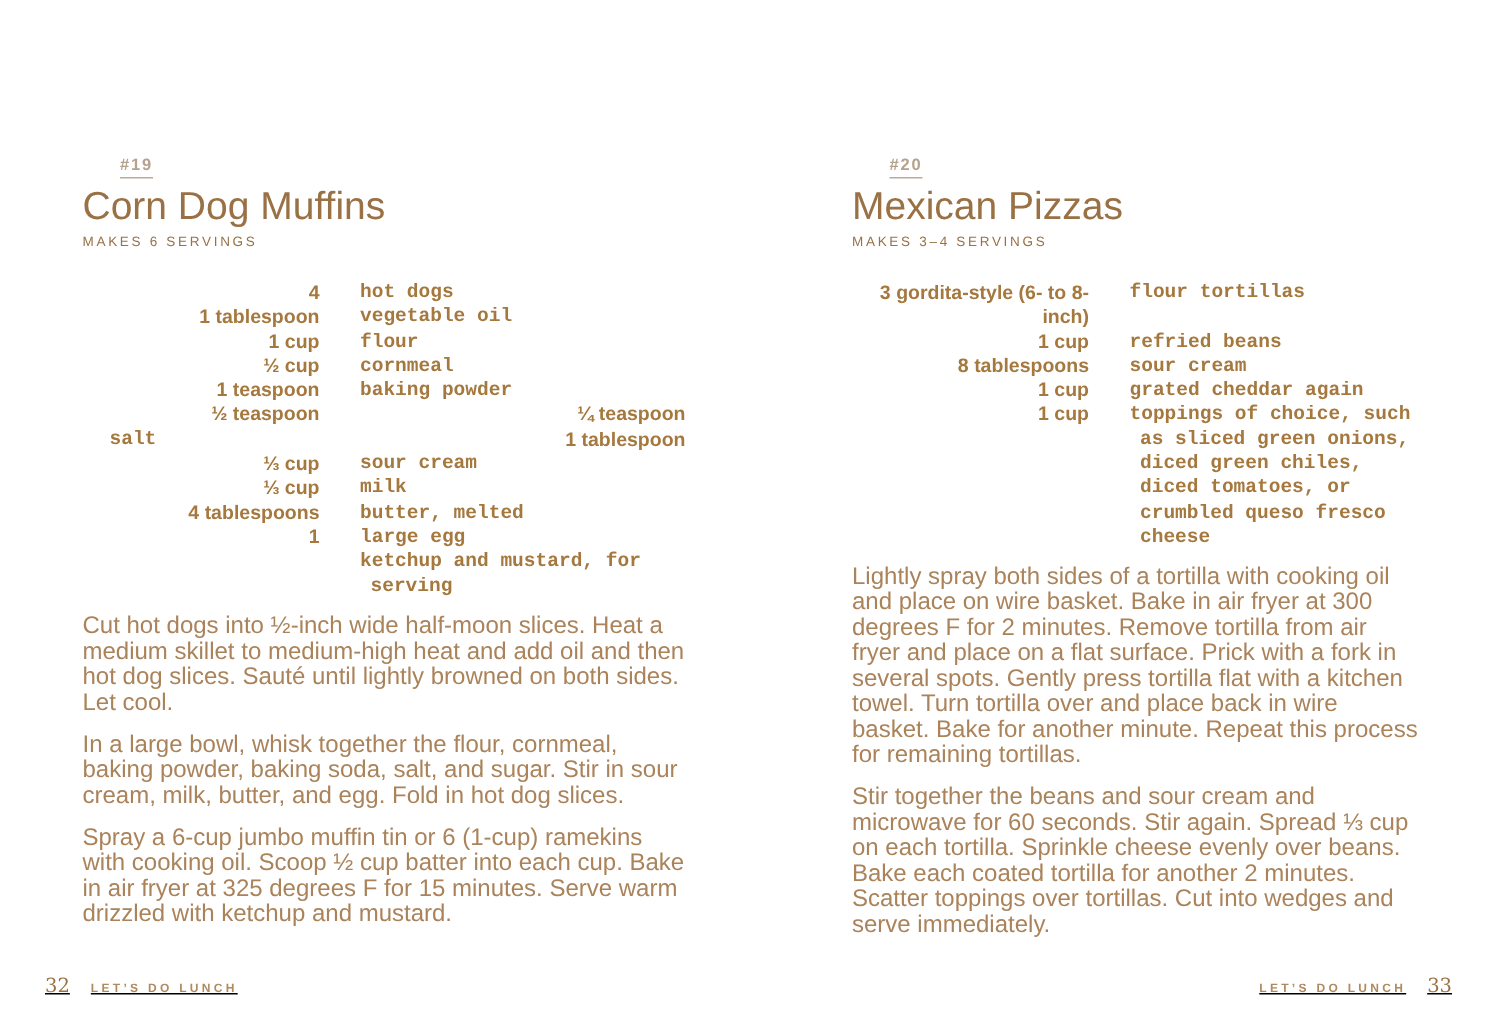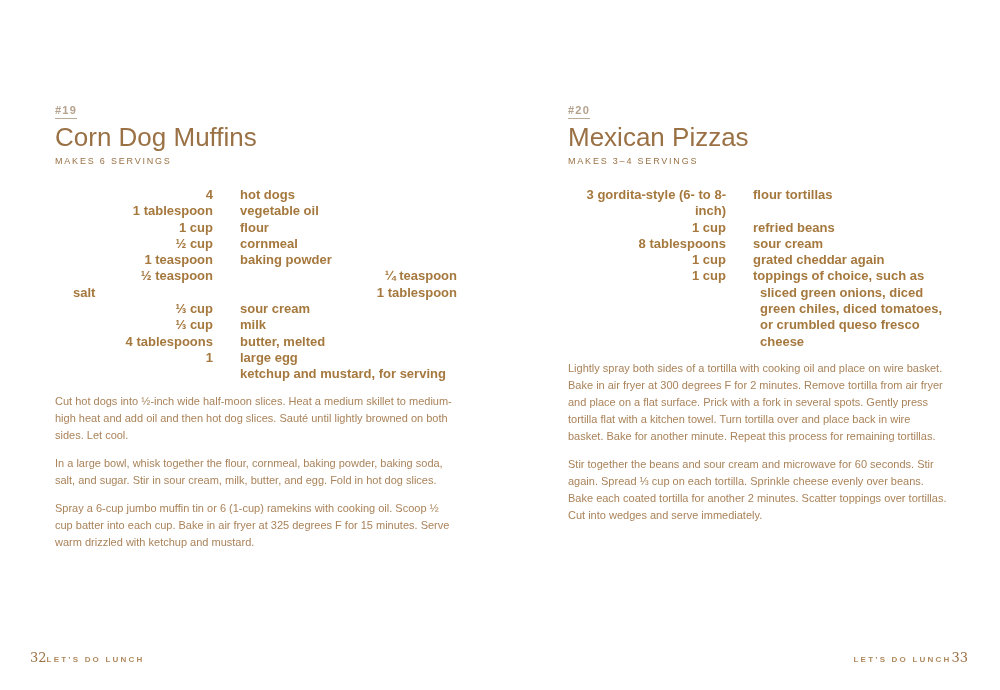--- a/index.html
+++ b/index.html
@@ -18,20 +18,21 @@
   .page-right { left: 568px; width: 379px; }
 
   .eyebrow {
     display: inline-block;
     font-size: 11px;
     font-weight: bold;
     letter-spacing: 1.2px;
     color: #b5a28d;
     border-bottom: 1px solid #bcab97;
     padding-bottom: 2px;
+    margin-left: 25px;
   }
   .title {
     font-family: Liberation Sans, sans-serif;
     font-size: 26px;
     line-height: 30px;
     color: #9a7145;
     margin-top: 3px;
     white-space: nowrap;
   }
   .servings {
@@ -46,35 +47,37 @@
     margin-top: 21px;
     display: grid;
     grid-template-columns: 158px 1fr;
     column-gap: 9px;
     font-size: 13px;
     font-weight: bold;
     line-height: 16.3px;
     color: #a5783e;
   }
   .ing-amount { text-align: right; }
-  .ing-name   { padding-left: 25px; text-indent: -7px; }
+  .ing-name   { padding-left: 25px; text-indent: -7px; font-family: Liberation Mono, monospace; }
 
   .steps { margin-top: 10px; }
   .step {
-    font-size: 11px;
+    font-size: 16px;
     line-height: 17px;
     color: #aa835a;
     margin: 0 0 11px 0;
   }
 
   .footer {
     position: absolute;
     bottom: 25px;
     display: flex;
     align-items: baseline;
+    gap: 14px;
+    text-decoration: underline;
   }
   .footer-left  { left: 30px; }
   .footer-right { right: 32px; }
   .page-num {
     font-family: "DejaVu Serif", "Liberation Serif", serif;
     font-size: 13px;
     color: #9a7145;
   }
   .section-label {
     font-size: 8px;

